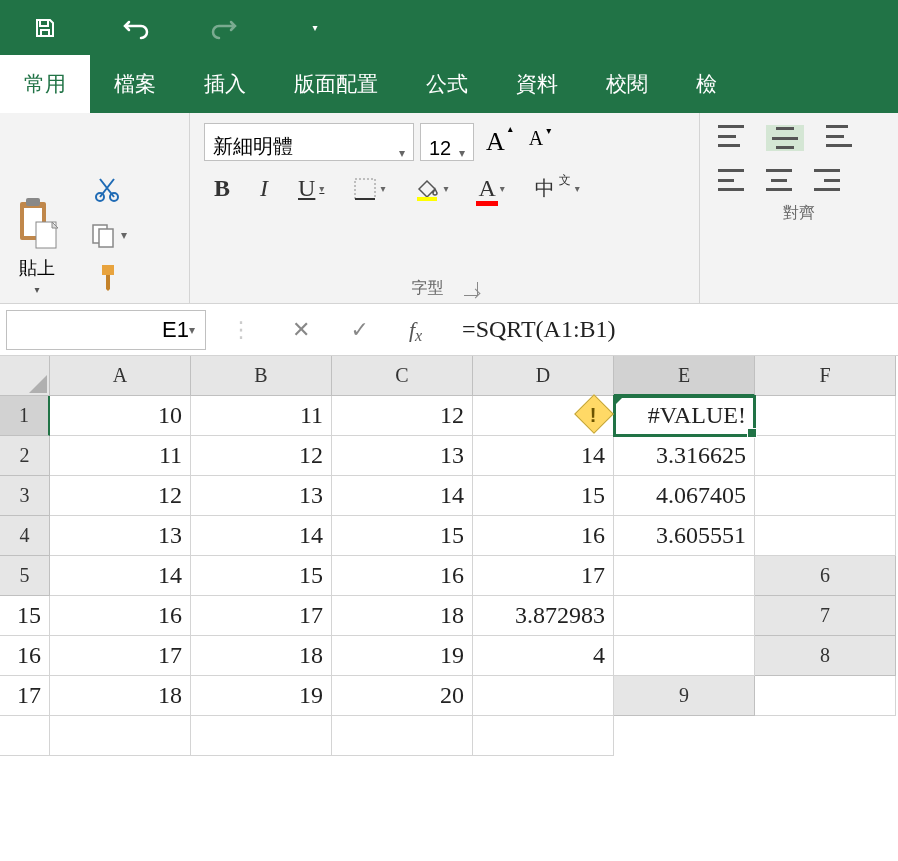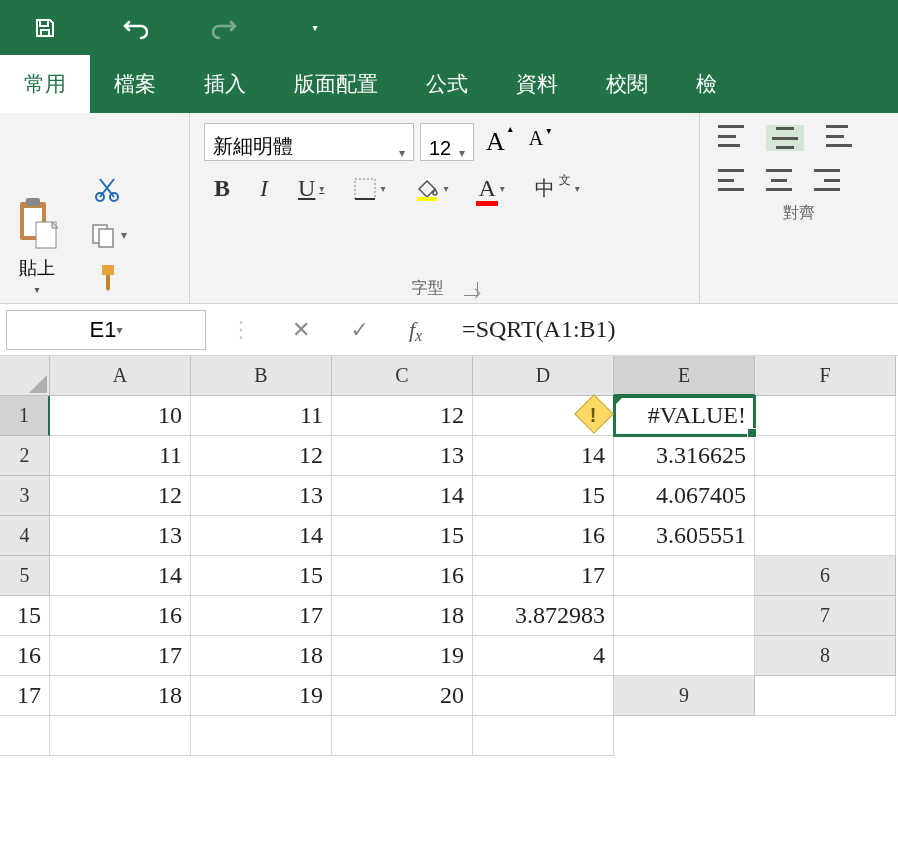--- a/index.html
+++ b/index.html
@@ -39,21 +39,21 @@
   .fbtn { font-size: 24px; display: flex; align-items: center; gap: 4px; color: #333; }
   .fbtn .drop { font-size: 10px; }
   
   .align-group-body { display: flex; flex-direction: column; gap: 18px; padding: 6px 4px; }
   .align-row { display: flex; gap: 22px; padding-left: 6px; }
   .align-icon { width: 26px; height: 22px; display: flex; flex-direction: column; justify-content: space-between; }
   .align-icon span { height: 3px; background: #555; display: block; }
   
   
   .fbar { display: flex; align-items: center; height: 52px; border-bottom: 1px solid #d4d4d4; background: #fff; }
-  .namebox { width: 200px; border: 1px solid #c0c0c0; background: #fff; margin: 6px 4px 6px 6px; height: 40px; display: flex; align-items: center; padding: 0 10px; font-size: 22px; justify-content: center; }
+  .namebox { width: 200px; border: 1px solid #c0c0c0; background: #fff; margin: 6px 4px 6px 6px; height: 40px; display: flex; align-items: center; padding: 0 10px; font-size: 22px; justify-content: flex-end; }
   .fbar-btns { display: flex; align-items: center; padding: 0 20px; gap: 40px; }
   .fbar-btn { font-size: 22px; color: #888; }
   .fx { font-style: italic; font-family: "Times New Roman", serif; color: #555; font-size: 22px; }
   .formula-input { flex: 1; font-size: 24px; font-family: "Times New Roman", serif; padding-left: 20px; color: #222; }
   
   
   .grid { display: grid; grid-template-columns: 50px repeat(6, 141px); grid-auto-rows: 40px; }
   .colhead { background: #e6e6e6; border-right: 1px solid #c0c0c0; border-bottom: 1px solid #c0c0c0; display: flex; align-items: center; justify-content: center; font-size: 20px; color: #333; font-family: "Times New Roman", serif; }
   .colhead.sel { background: #d2d2d2; border-bottom: 2px solid #217346; }
   .corner { background: #e6e6e6; border-right: 1px solid #c0c0c0; border-bottom: 1px solid #c0c0c0; position: relative; }

